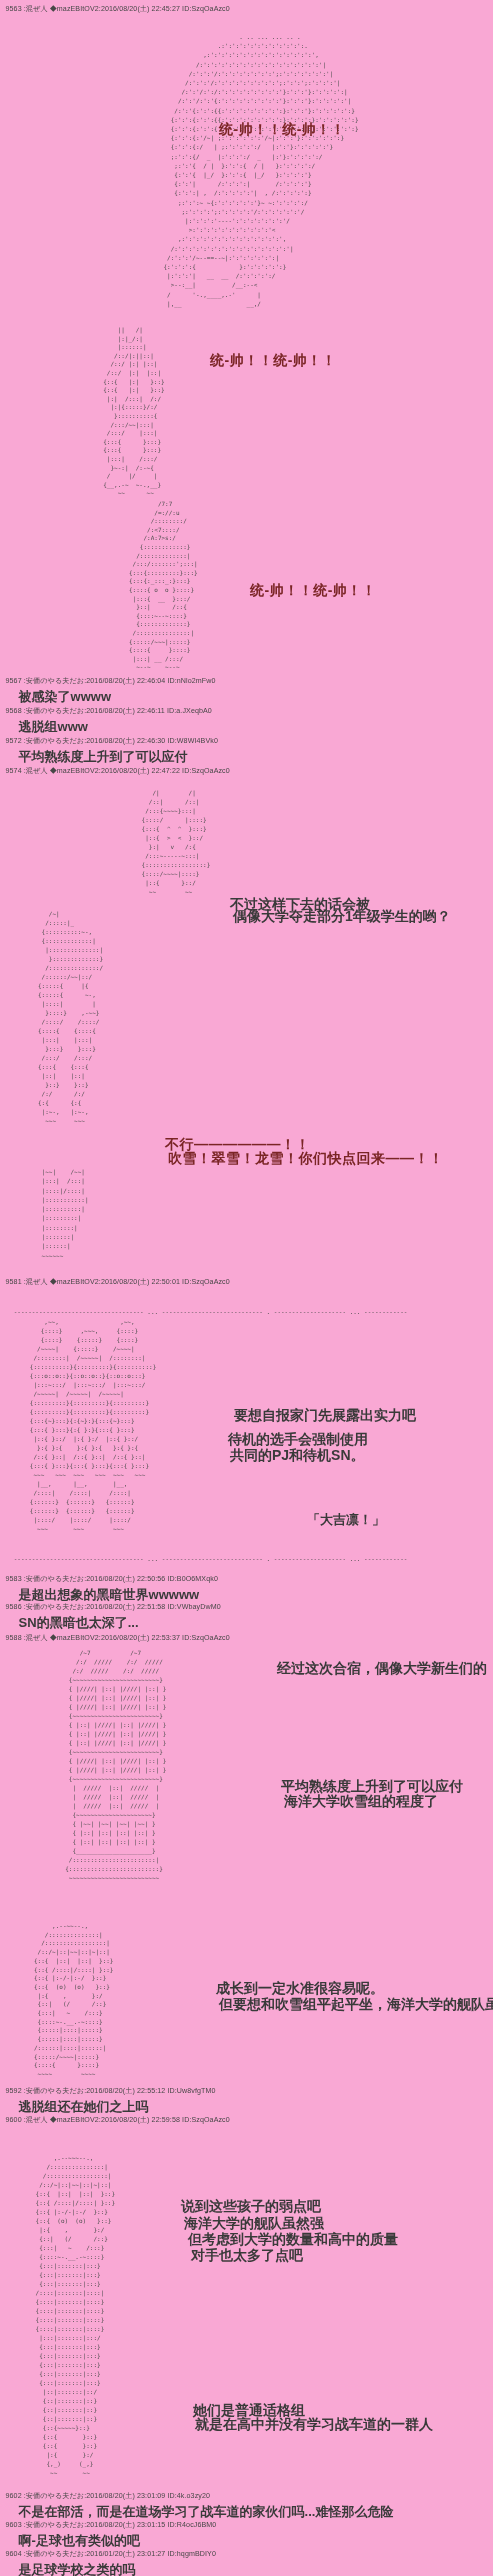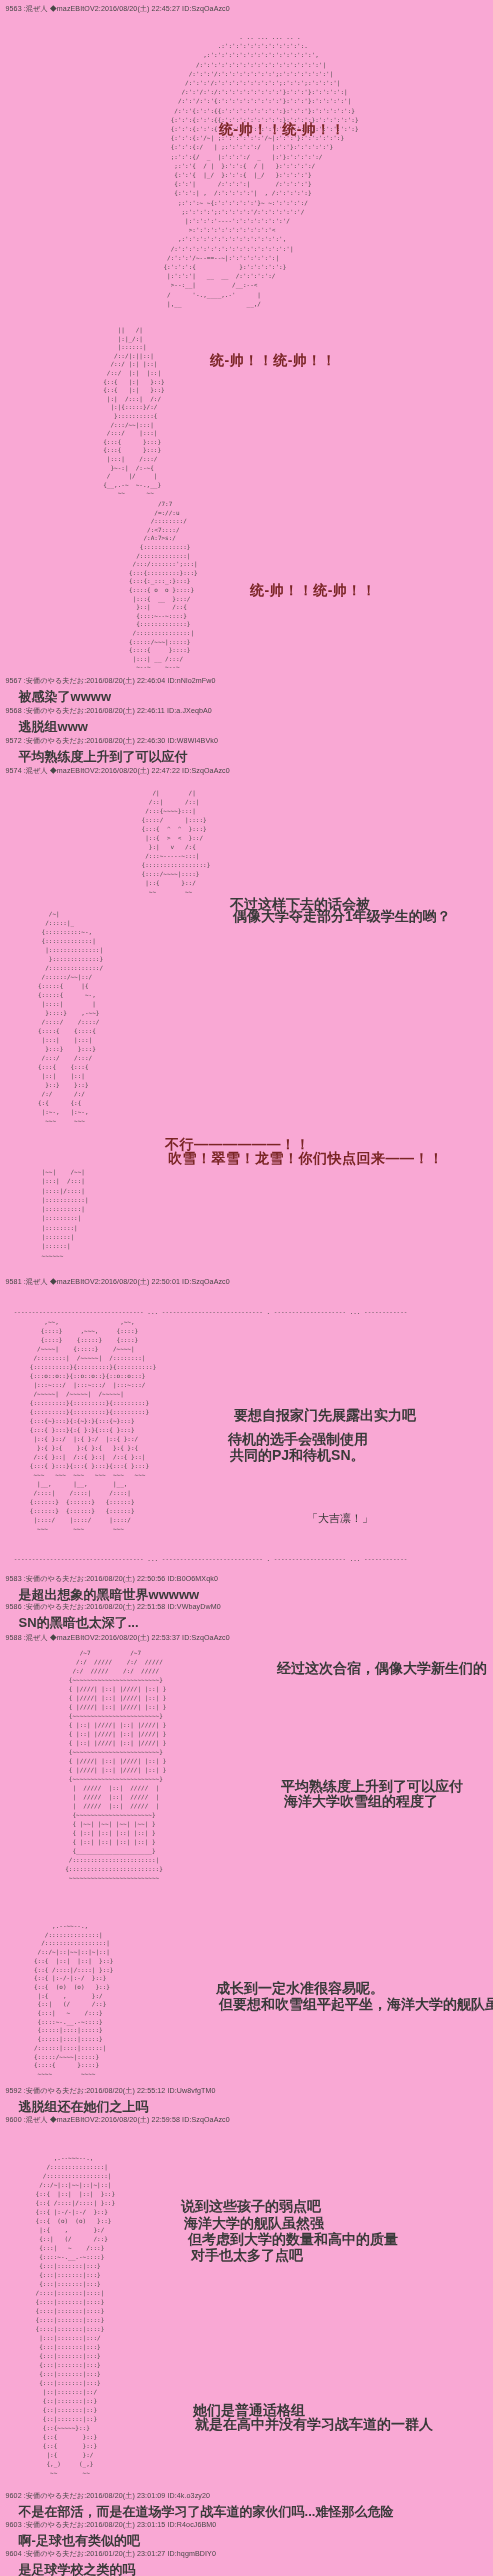--- a/index.html
+++ b/index.html
@@ -2,21 +2,21 @@
 <html style="font-size:8.8px"><head>
 <meta charset="utf-8">
 <style>
   html,body{margin:0;padding:0;background:#f6f5fa;}
   #page{position:relative;width:494px;height:2576px;background:#f9a8d4;overflow:hidden;
         font-family:"Liberation Sans",sans-serif;color:#3e3e3e;padding-left:14px;}
   .hdr{position:absolute;font-size:7.1px;color:#474747;white-space:nowrap;letter-spacing:0.1px;}
   .body-line{position:absolute;font-size:13px;font-weight:600;color:#3a3a3a;white-space:nowrap;}
   .dlg{position:absolute;font-size:14px;font-weight:600;color:#3a3a3a;white-space:nowrap;}
   .shout{position:absolute;font-size:14px;font-weight:700;color:#7a2525;white-space:nowrap;letter-spacing:0.5px;text-align:right;}
-  .bracket{position:absolute;font-size:11px;font-weight:400;color:#3a3a3a;white-space:nowrap;}
+  .bracket{position:absolute;font-size:13px;font-weight:700;color:#3a3a3a;white-space:nowrap;}
   .aa{position:absolute;margin:0;font-family:"DejaVu Sans Mono",monospace;font-size:6px;
       color:#4d4d4d;white-space:pre;}
   .aa1{left:149px;top:32px;line-height:9.2px;}
   .aa2{left:96px;top:326px;line-height:8.6px;}
   .aa3{left:129px;top:500px;line-height:8.6px;}
   .aa4a{left:138px;top:788px;line-height:9px;}
   .aa4b{left:38px;top:909px;line-height:9px;}
   .aa4c{left:38px;top:1167px;line-height:9.3px;}
   .div1{left:13.7px;top:1308px;line-height:7.7px;}
   .aa5{left:15.4px;top:1317px;line-height:9px;}

